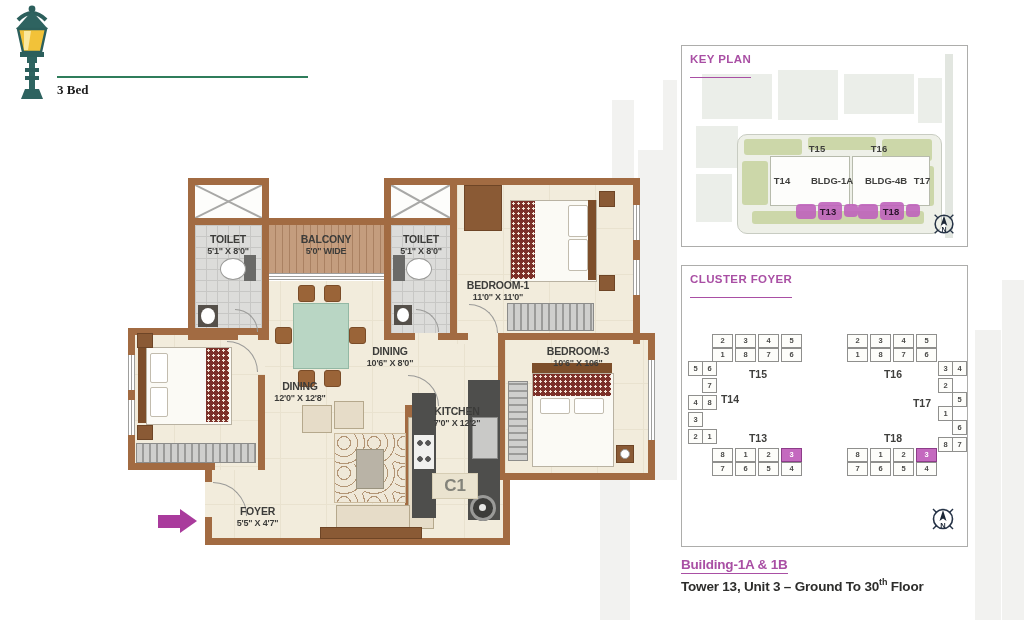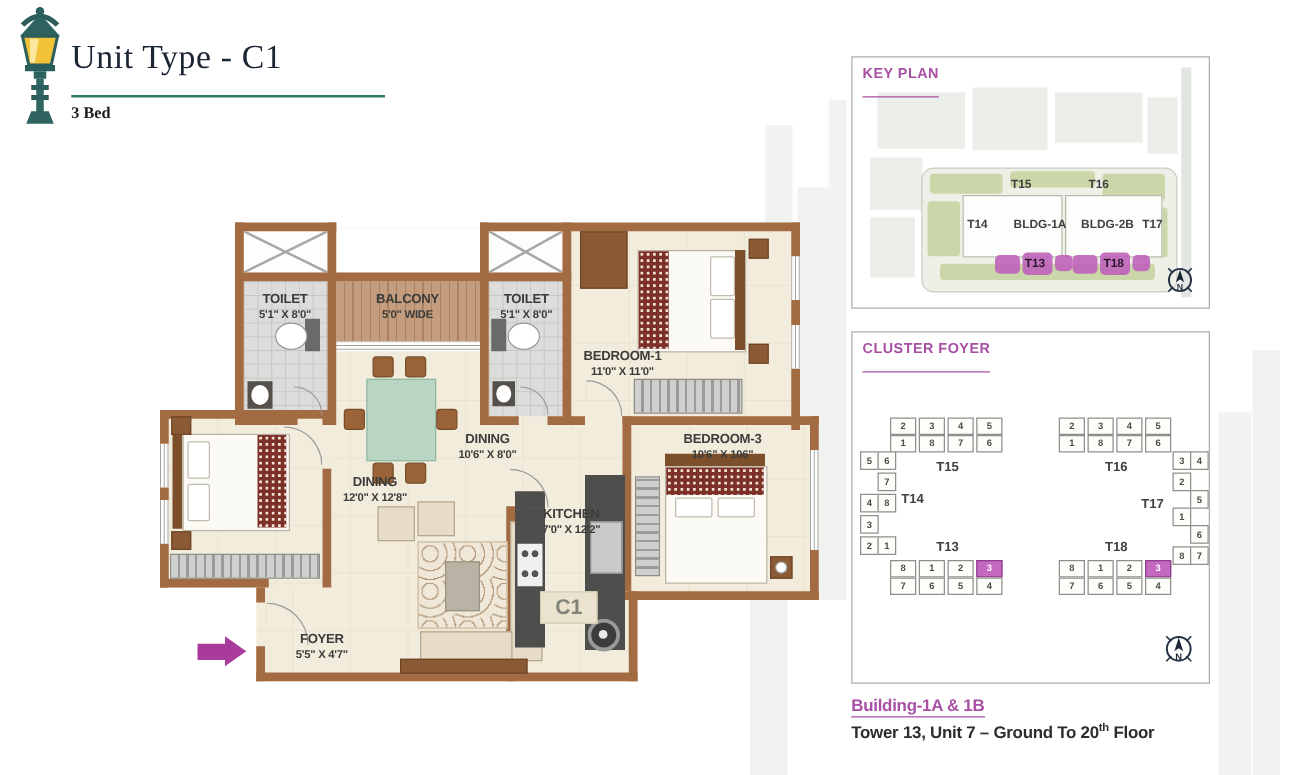--- a/index.html
+++ b/index.html
@@ -105,21 +105,20 @@
     <polygon points="26,9 10,27 42,27" fill="#2e6360"></polygon>
     <polygon points="12,27 40,27 35,50 17,50" fill="#f2c239" stroke="#2c5f5c" stroke-width="2.4"></polygon>
     <polygon points="18,29 25,29 22,48 18,48" fill="#fdeeb0" opacity="0.85"></polygon>
     <rect x="14" y="50" width="24" height="5" fill="#2c5f5c"></rect>
     <rect x="21" y="55" width="10" height="6" fill="#2e6360"></rect>
     <rect x="23" y="61" width="6" height="28" fill="#2f6561"></rect>
     <rect x="19" y="66" width="14" height="4" fill="#2c5f5c"></rect>
     <rect x="19" y="74" width="14" height="4" fill="#2c5f5c"></rect>
     <path d="M15,97 h22 l-4,-10 h-14 z" fill="#2e6360"></path>
   </svg>
-  <div class="title">Unit Type - C1</div>
   <div class="gline"></div>
   <div class="subtitle">3 Bed</div>
 
   <div id="fp">
 
     <div class="flr" style="left:68px;top:17px;width:322px;height:363px;"></div>
     <div class="flr" style="left:337px;top:17px;width:183px;height:162px;"></div>
     <div class="flr" style="left:385px;top:172px;width:150px;height:143px;"></div>
     <div class="flr" style="left:8px;top:163px;width:137px;height:142px;"></div>
     <div class="white" style="left:149px;top:17px;width:115px;height:36px;"></div>
@@ -309,21 +308,21 @@
     <div class="pb" style="left:114px;top:158px;width:20px;height:15px;"></div>
     <div class="pb" style="left:136px;top:156px;width:24px;height:18px;"></div>
     <div class="pb" style="left:162px;top:158px;width:14px;height:13px;"></div>
     <div class="pb" style="left:176px;top:158px;width:20px;height:15px;"></div>
     <div class="pb" style="left:198px;top:156px;width:24px;height:18px;"></div>
     <div class="pb" style="left:224px;top:158px;width:14px;height:13px;"></div>
     <div class="tl" style="left:135px;top:102px;">T15</div>
     <div class="tl" style="left:197px;top:102px;">T16</div>
     <div class="tl" style="left:100px;top:134px;">T14</div>
     <div class="tl" style="left:150px;top:134px;">BLDG-1A</div>
-    <div class="tl" style="left:204px;top:134px;">BLDG-2B</div>
+    <div class="tl" style="left:204px;top:134px;">BLDG-4B</div>
     <div class="tl" style="left:240px;top:134px;">T17</div>
     <div class="tl" style="left:146px;top:165px;color:#2c142c;">T13</div>
     <div class="tl" style="left:209px;top:165px;color:#2c142c;">T18</div>
     <svg class="compass" style="left:248px;top:164px;" width="28" height="28" viewBox="0 0 30 30">
       <circle cx="15" cy="15" r="9.5" fill="none" stroke="#253246" stroke-width="1.6"></circle>
       <line x1="5" y1="5" x2="9" y2="9" stroke="#253246" stroke-width="1.4"></line>
       <line x1="25" y1="5" x2="21" y2="9" stroke="#253246" stroke-width="1.4"></line>
       <line x1="5" y1="25" x2="9" y2="21" stroke="#253246" stroke-width="1.4"></line>
       <line x1="25" y1="25" x2="21" y2="21" stroke="#253246" stroke-width="1.4"></line>
       <polygon points="15,6 11.5,17 15,14.5 18.5,17" fill="#1c2736"></polygon>
@@ -412,15 +411,15 @@
       <line x1="25" y1="5" x2="21" y2="9" stroke="#253246" stroke-width="1.4"></line>
       <line x1="5" y1="25" x2="9" y2="21" stroke="#253246" stroke-width="1.4"></line>
       <line x1="25" y1="25" x2="21" y2="21" stroke="#253246" stroke-width="1.4"></line>
       <polygon points="15,6 11.5,17 15,14.5 18.5,17" fill="#1c2736"></polygon>
       <text x="15" y="24" font-size="7.5" font-weight="bold" fill="#1c2736" text-anchor="middle" font-family="Liberation Sans, sans-serif">N</text>
     </svg>
   </div>
 
   <div class="fbuilding" style="left:681px;top:557px;">Building-1A &amp; 1B</div>
   <div class="fline" style="left:681px;top:577px;">
-    <span>Tower 13, Unit 7 – Ground To 20</span><sup>th</sup><span> Floor</span>
+    <span>Tower 13, Unit 3 – Ground To 30</span><sup>th</sup><span> Floor</span>
   </div>
 </div>
 
 </body></html>

